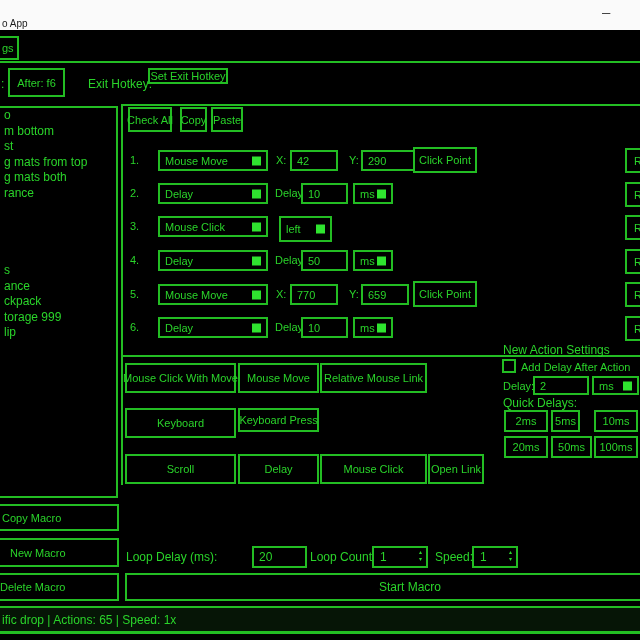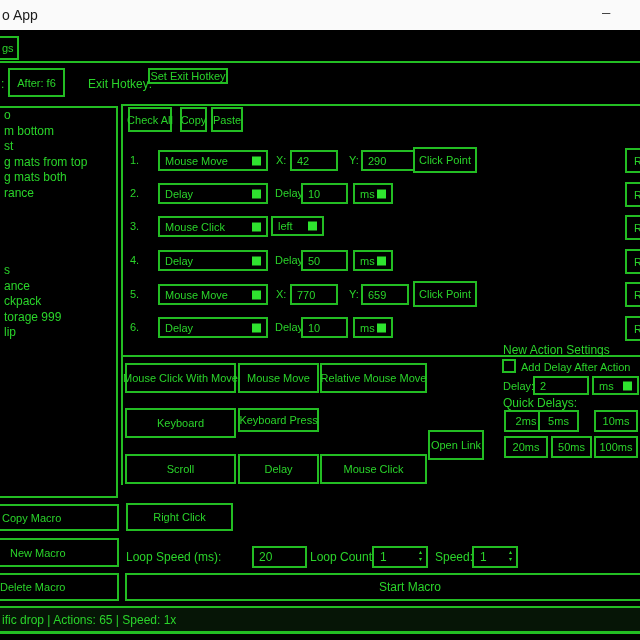--- a/index.html
+++ b/index.html
@@ -36,21 +36,21 @@
         border-top:2px solid var(--g);border-bottom:3px solid var(--g);display:flex;align-items:center}
   .statusbar span{padding-left:42px;color:var(--gt);font-size:12px;white-space:nowrap}
   .vline{position:absolute;width:2px;background:var(--g)}
 </style>
 </head>
 <body>
 
 <div class="stage">
 
   <div class="titlebar">
-    <div class="abs" style="left:2px;top:7px;font-size:14px">o App</div>
+    <div class="abs" style="left:2px;top:18px;font-size:10px">o App</div>
     <div class="abs" style="left:602px;top:3px;font-size:15px;color:#444">–</div>
   </div>
 
   <div class="abs" style="left:0;top:30px;width:640px;height:31px;background:#000">
     <div class="btn left" style="left:-12px;top:6px;width:31px;height:24px;padding-left:12px">gs</div>
   </div>
   <div class="menubar-sep"></div>
 
   <div class="lbl12" style="left:1px;top:77px">:</div>
   <div class="btn" style="left:8px;top:68px;width:57px;height:29px">After: f6</div>
@@ -105,21 +105,21 @@
       <span>ms</span>
       <span class="sq"></span>
     </div>
   <div class="btn left" style="left:625px;top:182px;width:60px;height:25px;padding-left:7px">R</div>
 
   <div class="lbl" style="left:130px;top:220px">3.</div>
   <div class="dd" style="left:158px;top:216px;width:110px;height:21px">
       <span>Mouse Click</span>
       <span class="sq"></span>
     </div>
-  <div class="dd" style="left:271px;top:216px;width:53px;height:20px">
+  <div class="dd" style="left:279px;top:216px;width:53px;height:26px">
       <span>left</span>
       <span class="sq"></span>
     </div>
   <div class="btn left" style="left:625px;top:215px;width:60px;height:25px;padding-left:7px">R</div>
 
   <div class="lbl" style="left:130px;top:254px">4.</div>
   <div class="dd" style="left:158px;top:250px;width:110px;height:21px">
       <span>Delay</span>
       <span class="sq"></span>
     </div>
@@ -151,54 +151,53 @@
   <div class="lbl" style="left:275px;top:321px">Delay</div>
   <div class="inp" style="left:301px;top:317px;width:47px;height:21px">10</div>
   <div class="dd" style="left:353px;top:317px;width:40px;height:21px">
       <span>ms</span>
       <span class="sq"></span>
     </div>
   <div class="btn left" style="left:625px;top:316px;width:60px;height:25px;padding-left:7px">R</div>
 
   <div class="btn" style="left:125px;top:363px;width:111px;height:30px">Mouse Click With Move</div>
   <div class="btn" style="left:238px;top:363px;width:81px;height:30px">Mouse Move</div>
-  <div class="btn" style="left:320px;top:363px;width:107px;height:30px">Relative Mouse Move</div>
+  <div class="btn" style="left:320px;top:363px;width:107px;height:30px">Relative Mouse Link</div>
 
   <div class="btn" style="left:125px;top:408px;width:111px;height:30px">Keyboard</div>
   <div class="btn" style="left:238px;top:408px;width:81px;height:24px">Keyboard Press</div>
 
   <div class="btn" style="left:125px;top:454px;width:111px;height:30px">Scroll</div>
   <div class="btn" style="left:238px;top:454px;width:81px;height:30px">Delay</div>
   <div class="btn" style="left:320px;top:454px;width:107px;height:30px">Mouse Click</div>
-  <div class="btn" style="left:428px;top:430px;width:56px;height:30px">Open Link</div>
-
-  <div class="btn" style="left:126px;top:503px;width:107px;height:28px">Right Click</div>
+  <div class="btn" style="left:428px;top:454px;width:56px;height:30px">Open Link</div>
+
 
   <div class="lbl12" style="left:503px;top:343px">New Action Settings</div>
   <div class="checkbox" style="left:502px;top:359px"></div>
   <div class="lbl" style="left:521px;top:361px">Add Delay After Action</div>
   <div class="lbl" style="left:503px;top:380px">Delay:</div>
   <div class="inp" style="left:533px;top:376px;width:56px;height:19px">2</div>
   <div class="dd" style="left:592px;top:376px;width:47px;height:19px">
       <span>ms</span>
       <span class="sq"></span>
     </div>
   <div class="lbl12" style="left:503px;top:396px">Quick Delays:</div>
   <div class="btn" style="left:504px;top:410px;width:44px;height:22px">2ms</div>
-  <div class="btn" style="left:538px;top:410px;width:41px;height:22px">5ms</div>
+  <div class="btn" style="left:551px;top:410px;width:29px;height:22px">5ms</div>
   <div class="btn" style="left:594px;top:410px;width:44px;height:22px">10ms</div>
   <div class="btn" style="left:504px;top:436px;width:44px;height:22px">20ms</div>
   <div class="btn" style="left:551px;top:436px;width:41px;height:22px">50ms</div>
   <div class="btn" style="left:594px;top:436px;width:44px;height:22px">100ms</div>
 
   <div class="btn left" style="left:-40px;top:504px;width:159px;height:27px;padding-left:40px">Copy Macro</div>
   <div class="btn left" style="left:-40px;top:538px;width:159px;height:29px;padding-left:48px">New Macro</div>
   <div class="btn left" style="left:-40px;top:573px;width:159px;height:28px;padding-left:38px">Delete Macro</div>
 
-  <div class="lbl12" style="left:126px;top:550px">Loop Speed (ms):</div>
+  <div class="lbl12" style="left:126px;top:550px">Loop Delay (ms):</div>
   <div class="inp" style="left:252px;top:546px;width:55px;height:22px;font-size:12px">20</div>
   <div class="lbl12" style="left:310px;top:550px">Loop Count:</div>
   <div class="spin" style="left:372px;top:546px;width:56px;height:22px">
     <span>1</span>
     <span class="arrows">
         <span>▴</span>
         <span>▾</span>
       </span>
   </div>
   <div class="lbl12" style="left:435px;top:550px">Speed:</div>

